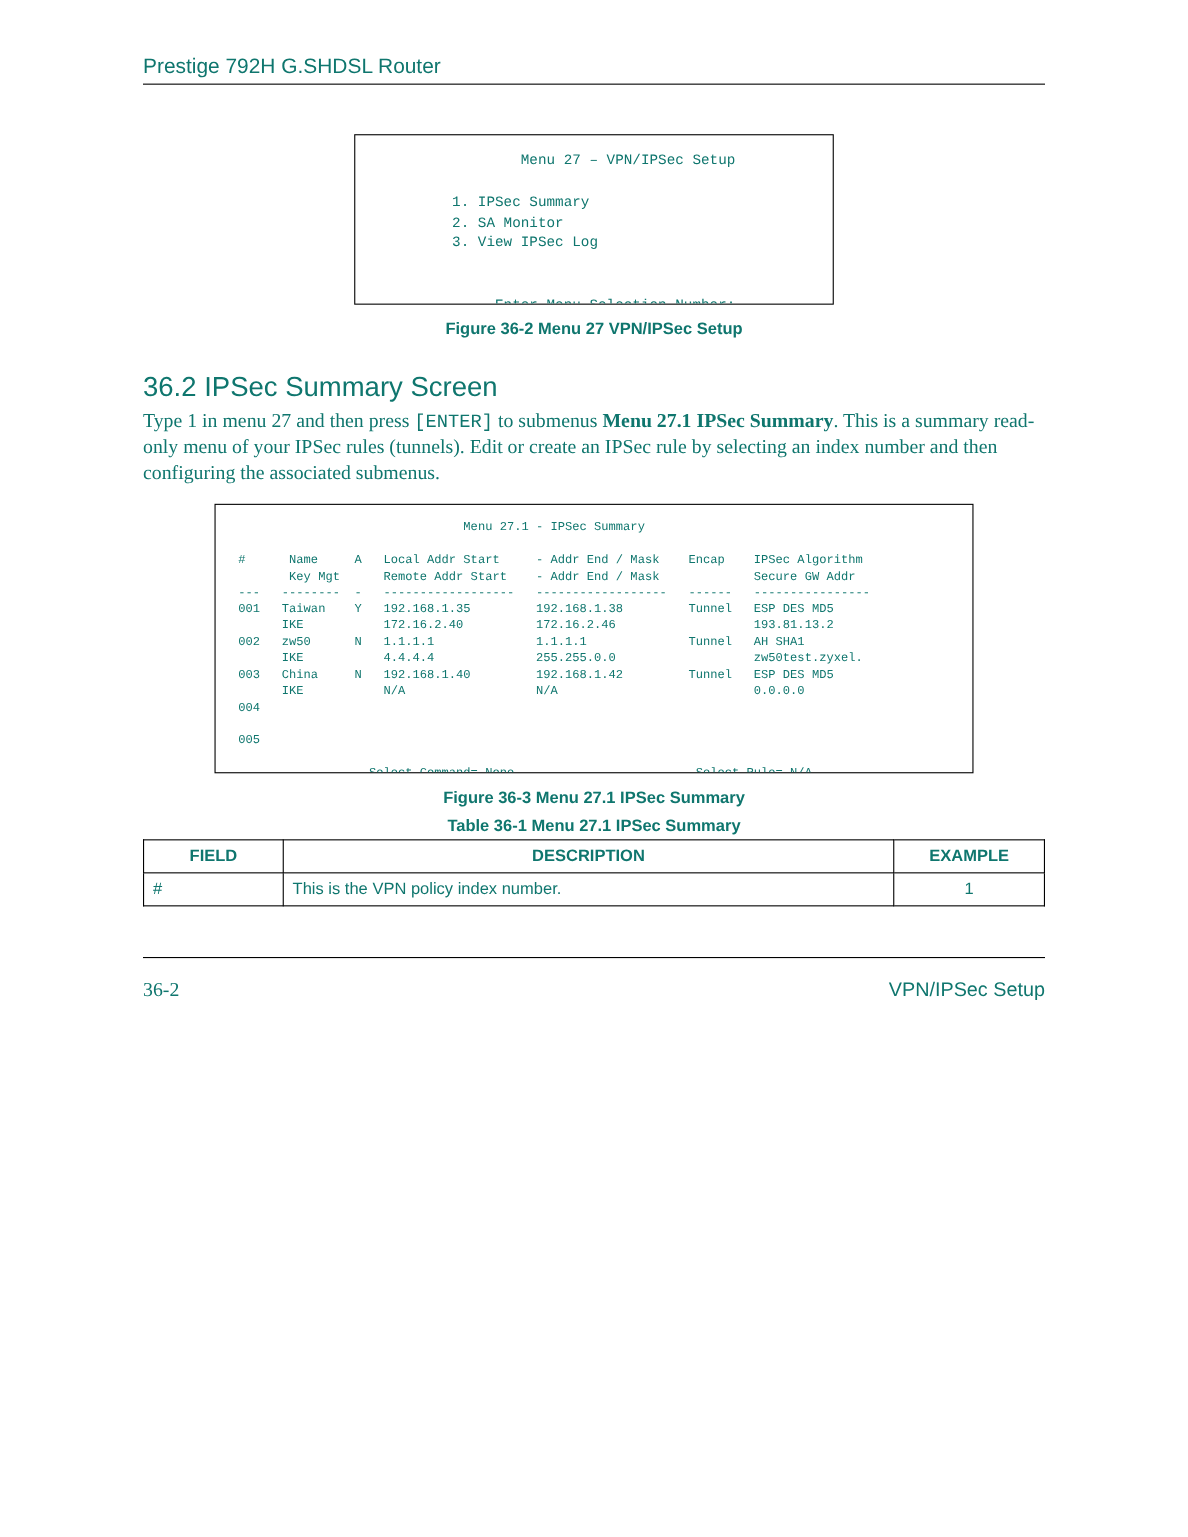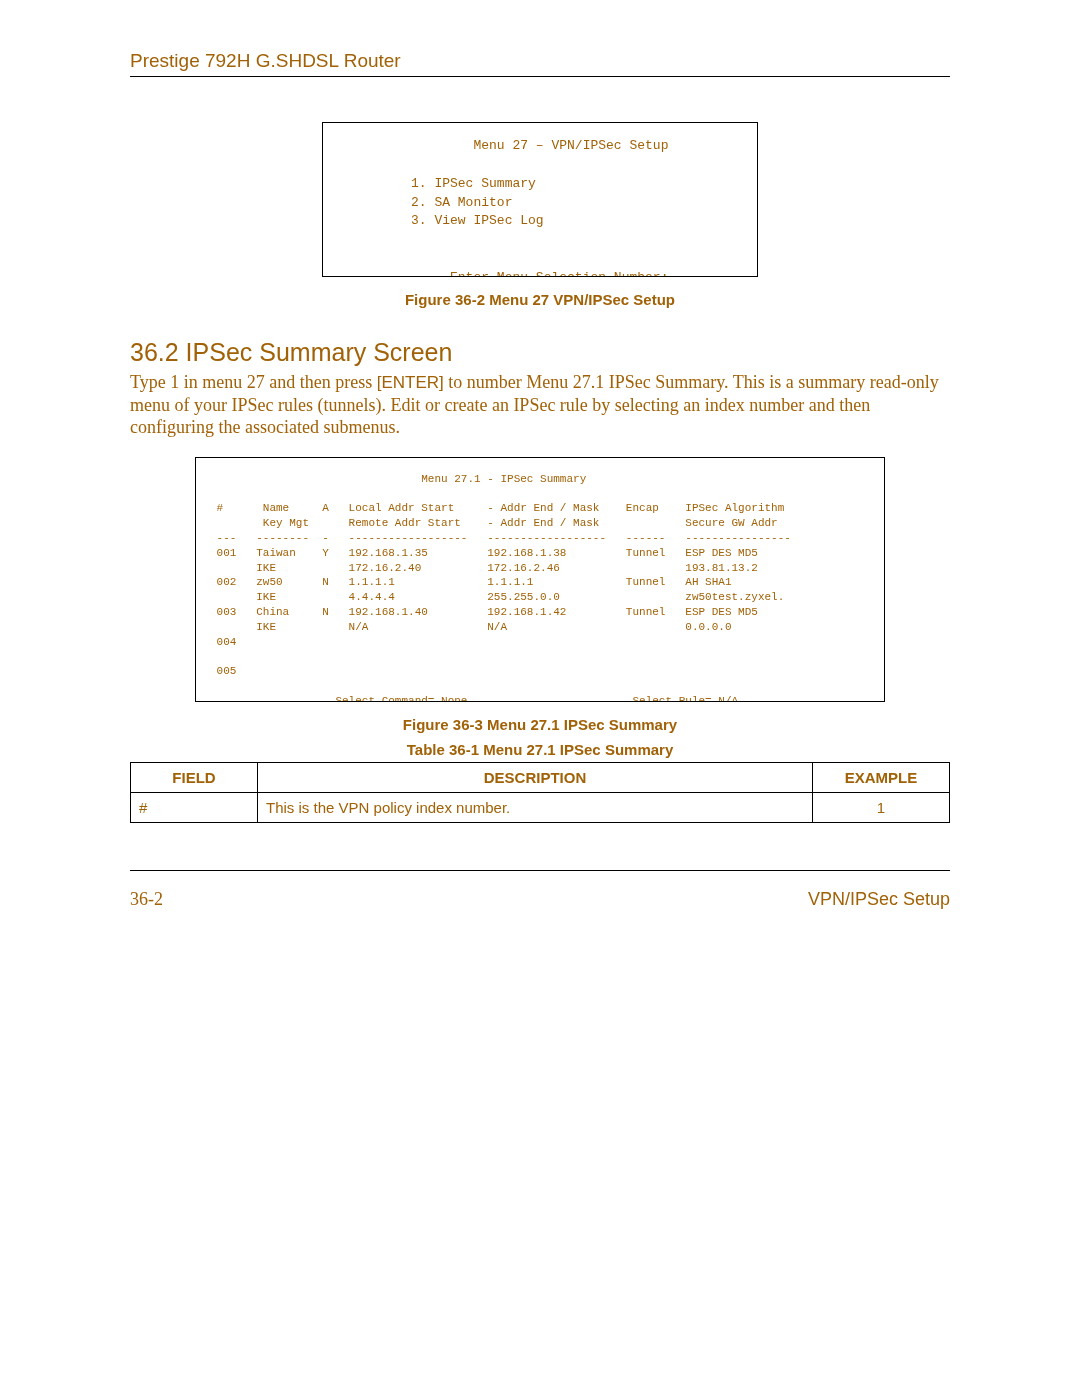--- a/index.html
+++ b/index.html
@@ -8,21 +8,21 @@
     background: #fff;
     width: 1080px;
   }
   .page {
     width: 1080px;
     height: 1397px;
     position: relative;
     box-sizing: border-box;
     padding: 50px 130px 0 130px;
     font-family: "Times New Roman", Times, serif;
-    color: #a16207;
+    color: #0f766e;
   }
   .header-line {
     font-size: 19px;
     font-family: Arial, Helvetica, sans-serif;
     border-bottom: 1.5px solid #000;
     padding-bottom: 4px;
   }
   .terminal-box {
     border: 1.5px solid #000;
     font-family: "Courier New", Courier, monospace;
@@ -51,25 +51,25 @@
     font-weight: normal;
     font-size: 25px;
     margin-top: 30px;
   }
   .body-text {
     font-size: 18px;
     line-height: 1.25;
     margin-top: 4px;
   }
   .body-text .sans {
-    font-family: Liberation Sans, sans-serif;
+    font-family: Liberation Mono, monospace;
     font-size: 17px;
   }
   .body-text .bold {
-    font-weight: normal;
+    font-weight: bold;
   }
   .terminal2 {
     margin: 18px auto 0 auto;
     width: 690px;
     height: 245px;
     padding: 14px 10px 10px 14px;
     text-align: left;
     font-size: 11px;
     line-height: 1.35;
   }
@@ -136,21 +136,21 @@
           3. View IPSec Log
 
 
                Enter Menu Selection Number:</div>
 
   <div class="fig-caption">Figure 36-2 Menu 27 VPN/IPSec Setup</div>
 
   <div class="section-heading">36.2  IPSec Summary Screen</div>
 
   <div class="body-text">
-    <span>Type 1 in menu 27 and then press </span><span class="sans">[ENTER]</span><span> to number </span><span class="bold">Menu 27.1 IPSec Summary</span><span>. This is a summary read-only menu of your IPSec rules (tunnels). Edit or create an IPSec rule by selecting an index number and then configuring the associated submenus.</span>
+    <span>Type 1 in menu 27 and then press </span><span class="sans">[ENTER]</span><span> to submenus </span><span class="bold">Menu 27.1 IPSec Summary</span><span>. This is a summary read-only menu of your IPSec rules (tunnels). Edit or create an IPSec rule by selecting an index number and then configuring the associated submenus.</span>
   </div>
 
   <div class="terminal-box terminal2">                                Menu 27.1 - IPSec Summary
 
  #      Name     A   Local Addr Start     - Addr End / Mask    Encap    IPSec Algorithm
         Key Mgt      Remote Addr Start    - Addr End / Mask             Secure GW Addr
  ---   --------  -   ------------------   ------------------   ------   ----------------
  001   Taiwan    Y   192.168.1.35         192.168.1.38         Tunnel   ESP DES MD5
        IKE           172.16.2.40          172.16.2.46                   193.81.13.2
  002   zw50      N   1.1.1.1              1.1.1.1              Tunnel   AH SHA1

